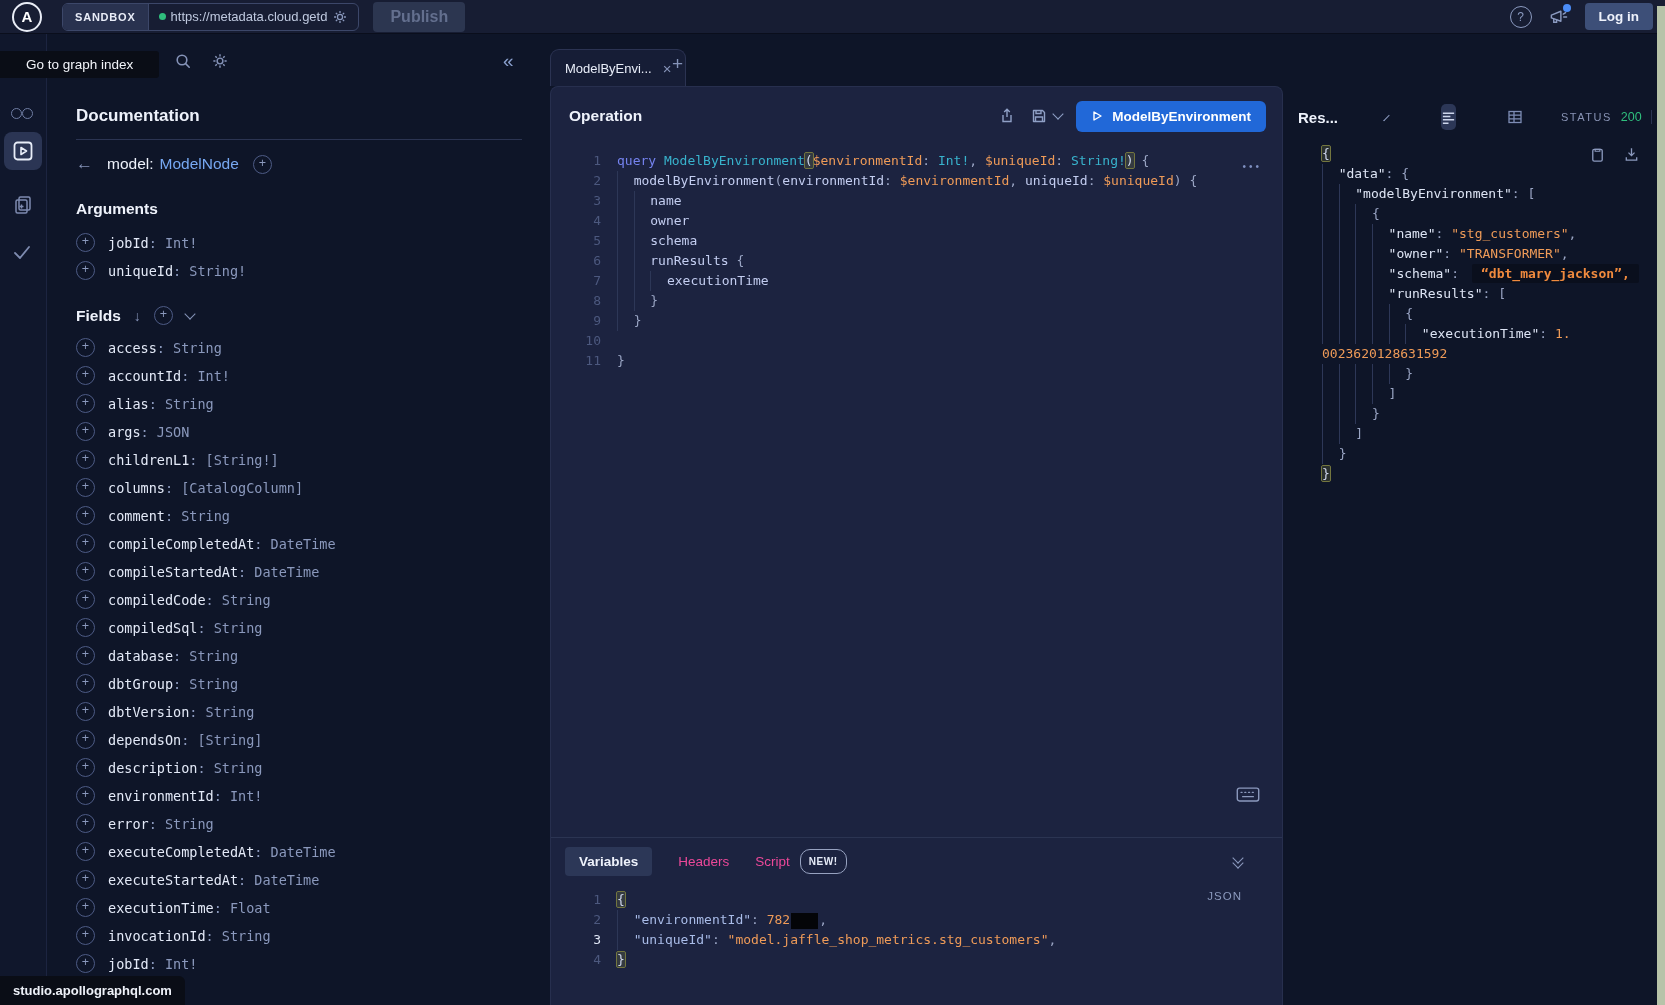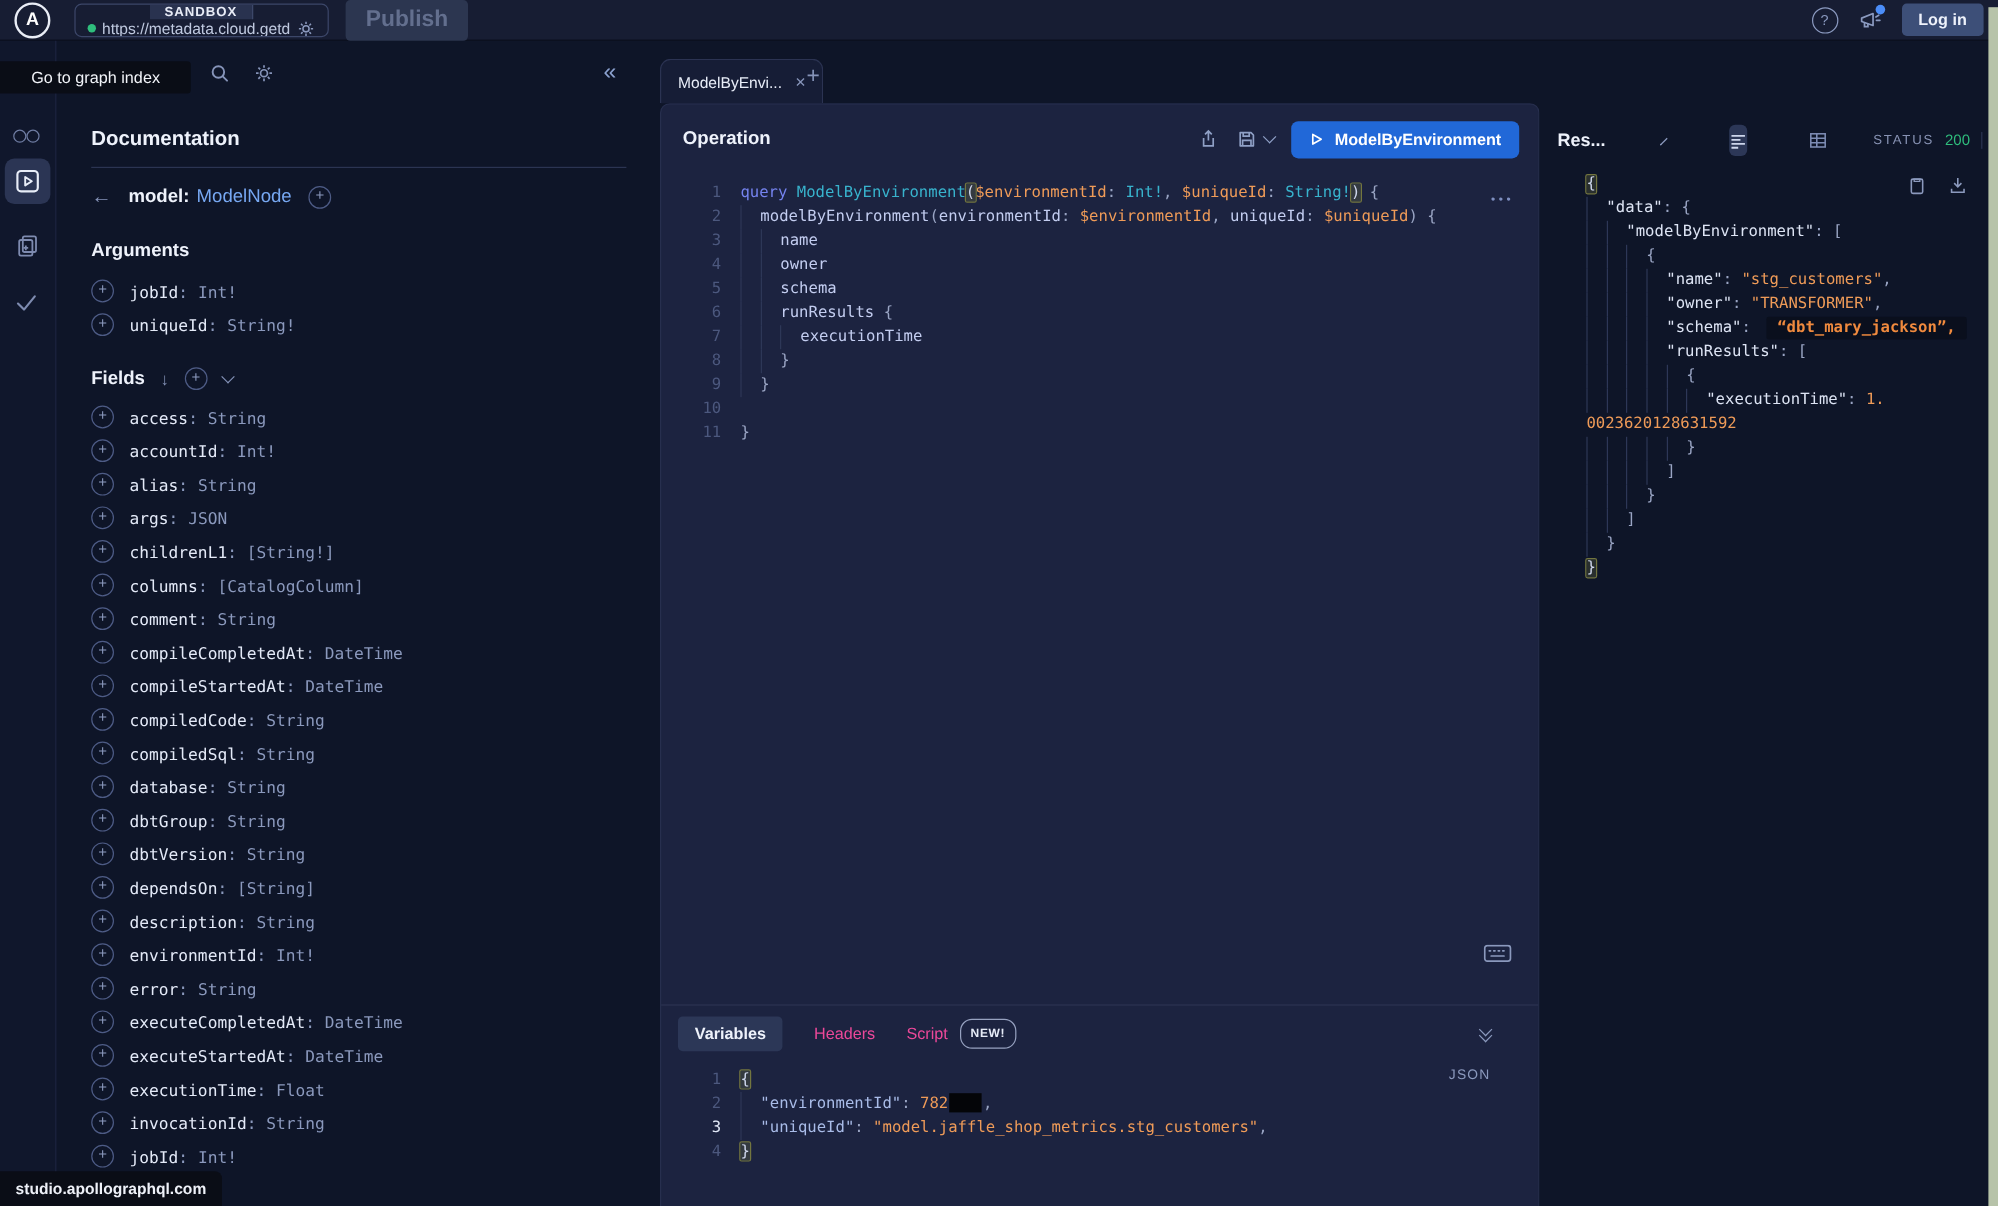--- a/index.html
+++ b/index.html
@@ -5,29 +5,29 @@
   html,body{margin:0;padding:0;background:#0e1528;}
   #app{position:relative;width:1665px;height:1005px;background:#0e1528;overflow:hidden;
        font-family:"Liberation Sans",sans-serif;color:#eef2fb;}
   svg{display:block}
 
   
   #topbar{position:absolute;left:0;top:0;right:0;height:34px;background:#171d33;
           border-bottom:1px solid #0a0e1c;display:flex;align-items:center;padding:0 10px;box-sizing:border-box;}
   .logo{width:26px;height:26px;border:2px solid #e9edf6;border-radius:50%;display:flex;align-items:center;
         justify-content:center;font-weight:bold;font-size:15px;color:#fff;margin-left:2px;cursor:pointer;}
-  .urlctl{display:flex;align-items:center;height:26px;border:1px solid #3c4769;border-radius:6px;margin-left:20px;overflow:hidden;flex-direction:column;}
+  .urlctl{display:flex;align-items:center;height:26px;border:1px solid #3c4769;border-radius:6px;margin-left:20px;overflow:hidden;}
   .sandbox{background:#29324f;border-right:1px solid #3c4769;padding:0 12px;height:100%;display:flex;align-items:center;
            font-size:11px;font-weight:bold;letter-spacing:.8px;color:#e8ecf7;}
   .urlseg{display:flex;align-items:center;gap:5px;padding:0 10px;}
   .gdot{width:7px;height:7px;border-radius:50%;background:#2fbe7d;flex:none;}
   .url{font-size:13px;color:#bfc9df;max-width:166px;overflow:hidden;white-space:nowrap;}
   .gear-sm{color:#8b99bd;}
   .publish{margin-left:14px;background:#2c3650;color:#636f8e;border:none;border-radius:4px;
-           font-size:19px;font-weight:bold;padding:6px 17px;font-family:inherit;}
+           font-size:16px;font-weight:bold;padding:6px 17px;font-family:inherit;}
   .tb-spacer{flex:1;}
   .help{width:20px;height:20px;border:1.4px solid #8b9ac0;border-radius:50%;color:#8b9ac0;font-size:12px;
         display:flex;align-items:center;justify-content:center;margin-right:16px;cursor:pointer;}
   .mega{position:relative;color:#8b9ac0;margin-right:16px;cursor:pointer;}
   .mega .ndot{position:absolute;right:-2px;top:-3px;width:8px;height:8px;border-radius:50%;background:#4b8df8;}
   .login{background:#3d4f78;color:#eef2fb;border:none;border-radius:4px;font-size:13.5px;font-weight:bold;
          padding:6px 14px;font-family:inherit;margin-right:2px;}
 
   
   #rail{position:absolute;left:0;top:34px;width:46px;bottom:0;background:#10172c;border-right:1px solid #1c2440;}
@@ -39,21 +39,21 @@
   
   .tbicon{position:absolute;top:52px;color:#8593b8;cursor:pointer;}
   .collapse{position:absolute;left:503px;top:50px;font-size:19px;color:#8ba1cf;cursor:pointer;}
 
   
   #docs{position:absolute;left:46px;top:86px;width:500px;bottom:0;padding:0 20px 0 30px;box-sizing:border-box;overflow:hidden;}
   .doc-title{font-size:17px;font-weight:bold;margin:20px 0 13px 0;}
   .doc-hr{border:none;border-top:1px solid #2b3452;margin:0 4px 0 0;}
   .model-row{display:flex;align-items:center;gap:14px;margin-top:14px;}
   .back{color:#8593b8;font-size:17px;cursor:pointer;}
-  .mlabel{font-size:15.5px;font-weight:bold;color:#eef2fb;}
+  .mlabel{font-size:15.5px;font-weight:normal;color:#eef2fb;}
   .mtype{font-size:15.5px;color:#77a8f2;margin-left:-8px;cursor:pointer;}
   .sec-title{font-size:15.5px;font-weight:bold;margin:26px 0 10px 0;}
   .fields-head{display:flex;align-items:center;gap:13px;margin:22px 0 8px 0;}
   .sort{color:#8593b8;font-size:14px;cursor:pointer;}
   .doc-row{display:flex;align-items:center;height:28px;gap:13px;}
   .plus-circle{width:17px;height:17px;border:1.2px solid #4d5b85;border-radius:50%;color:#8b99bd;flex:none;
                font-size:12.5px;line-height:15px;text-align:center;cursor:pointer;}
   .plus-circle::before{content:"+";}
   .mono{font-family:"DejaVu Sans Mono",monospace;}
   .fname{font-size:13.5px;color:#e4eaf8;}

